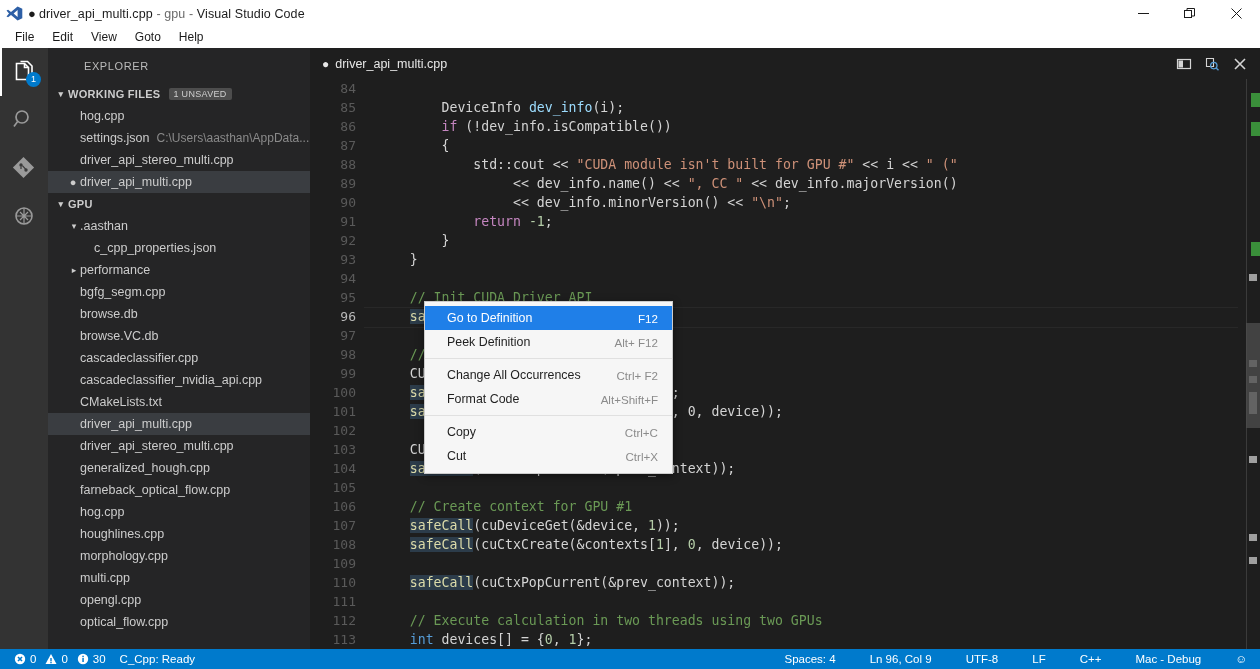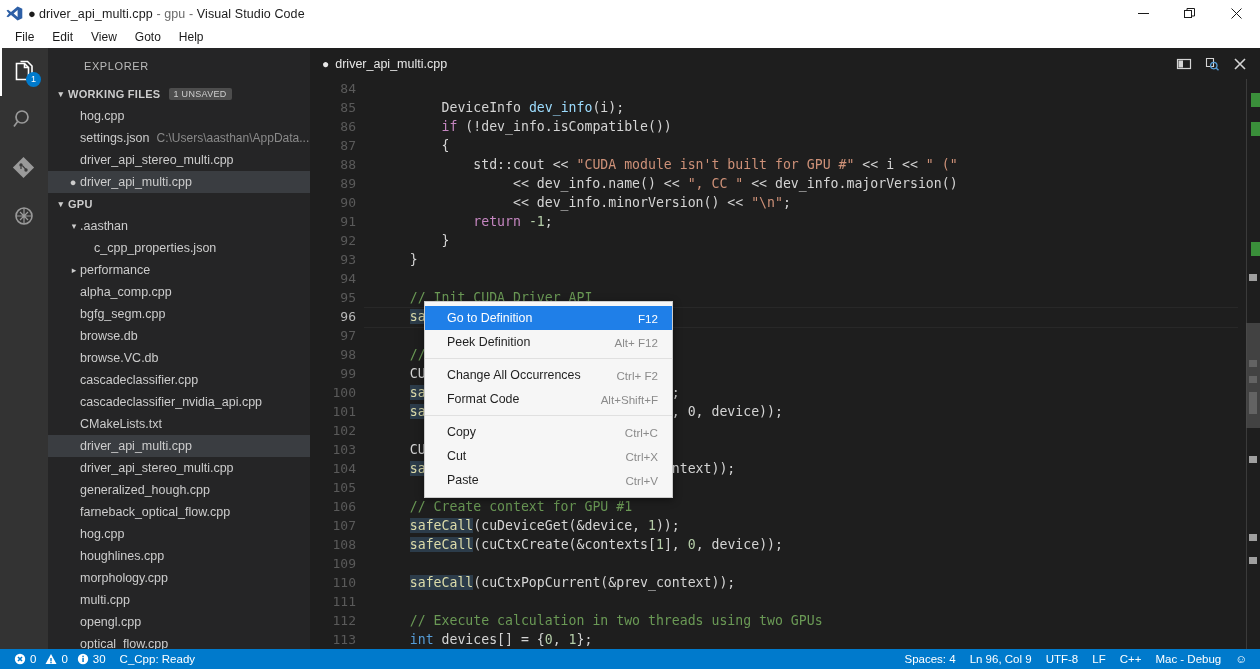--- a/index.html
+++ b/index.html
@@ -157,21 +157,21 @@
   .ctx-item.sel .key { color: #ffffff; }
   .ctx-sep { height: 1px; background: #e0e0e0; margin: 4px 0 4px 0; }
 
   
   .statusbar {
     position: absolute; bottom: 0; left: 0; width: 1260px; height: 20px;
     background: #007acc; color: #ffffff;
     display: flex; align-items: center; font-size: 11.5px;
   }
   .st-left { display: flex; align-items: center; padding-left: 7px; }
-  .st-right { margin-left: auto; display: flex; align-items: flex-end; padding-right: 6px; }
+  .st-right { margin-left: auto; display: flex; align-items: flex-end; padding-right: 6px; gap: 20px; }
   .st-item { padding: 0 7px; display: flex; align-items: center; height: 20px; white-space: nowrap; }
   .st-item .g { margin-right: 4px; display:flex; align-items:center; }
   .st-num { margin-right: 9px; }
 </style>
 </head>
 <body>
 
 <div id="app">
 
   <div class="titlebar">
@@ -289,25 +289,20 @@
         </div>
         <div class="sb-row">
           <span class="ind" style="width: 34px;"></span>
           <span class="twist"></span>
           <span>c_cpp_properties.json</span>
         </div>
         <div class="sb-row">
           <span class="ind" style="width: 20px;"></span>
           <span class="twist">▸</span>
           <span>performance</span>
-        </div>
-        <div class="sb-row">
-          <span class="ind" style="width: 20px;"></span>
-          <span class="twist"></span>
-          <span>alpha_comp.cpp</span>
         </div>
         <div class="sb-row">
           <span class="ind" style="width: 20px;"></span>
           <span class="twist"></span>
           <span>bgfg_segm.cpp</span>
         </div>
         <div class="sb-row">
           <span class="ind" style="width: 20px;"></span>
           <span class="twist"></span>
           <span>browse.db</span>
@@ -482,24 +477,20 @@
       </div>
       <div class="ctx-sep"></div>
       <div class="ctx-item">
         <span class="label">Copy</span>
         <span class="key">Ctrl+C</span>
       </div>
       <div class="ctx-item">
         <span class="label">Cut</span>
         <span class="key">Ctrl+X</span>
       </div>
-      <div class="ctx-item">
-        <span class="label">Paste</span>
-        <span class="key">Ctrl+V</span>
-      </div>
     </div>
 
   <div class="statusbar">
     <div class="st-left">
       <div class="st-item">
         <span class="g">
           <svg width="12" height="12" viewBox="0 0 12 12">
               <circle cx="6" cy="6" r="5.2" fill="#fff"></circle>
               <path d="M4 4 L8 8 M8 4 L4 8" stroke="#007acc" stroke-width="1.6"></path>
             </svg>

